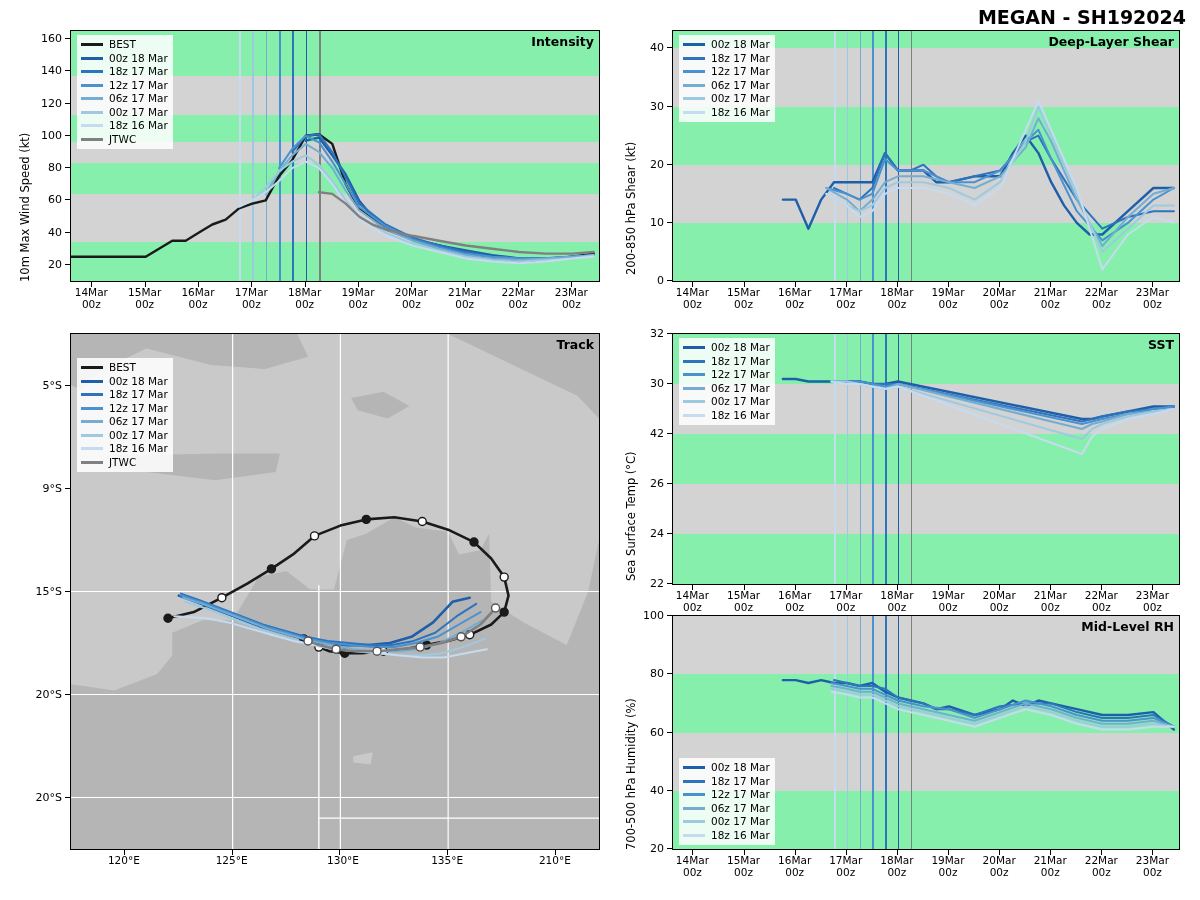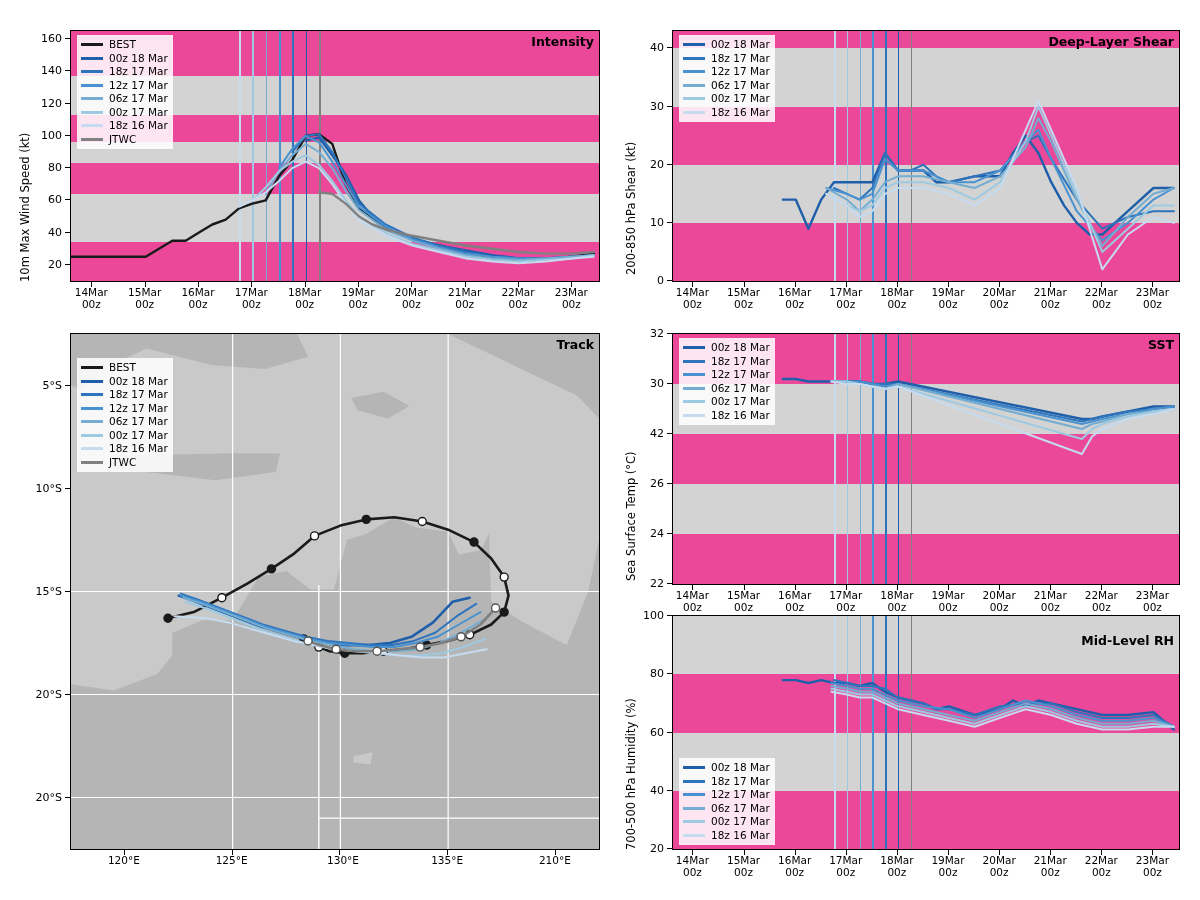--- a/index.html
+++ b/index.html
@@ -18,21 +18,21 @@
     letter-spacing: -0.2px;
   }
   .title-right {
     position: absolute; right: 14px; top: 6px;
     font-size: 19px; font-weight: bold; color: #000;
   }
 
   .panel { position: absolute; }
   .plotbox {
     position: absolute; left: 0; top: 0; right: 0; bottom: 0;
-    border: 1px solid #000; background: #ec4899; overflow: hidden;
+    border: 1px solid #000; background: #86efac; overflow: hidden;
   }
   .panel-label {
     position: absolute; right: 6px; top: 4px;
     font-size: 12.5px; font-weight: bold; color: #000; z-index: 12;
   }
   .panel-label.low { top: auto; bottom: 4px; }
 
   .ylabel {
     position: absolute;
     transform-origin: 0 0;
@@ -74,20 +74,21 @@
   svg.curves { position: absolute; left:0; top:0; width:100%; height:100%; z-index: 10; }
 
   
   .map-bg { position: absolute; left:0; top:0; right:0; bottom:0; background:#b0b0b0; }
   .logo { position: absolute; left: 8px; bottom: 4px; }
 </style>
 </head>
 <body>
 
 <div id="page">
+  <div class="title-right">MEGAN - SH192024</div>
 
   <div class="panel" id="panel-intensity" style="left:70px; top:30px; width:530px; height:252px;">
     <div class="plotbox" id="box-intensity">
         <div class="band" style="top: 162.903px; height: 48.3871px;"></div>
         <div class="band" style="top: 111.29px; height: 20.9677px;"></div>
         <div class="band" style="top: 45.1613px; height: 38.7097px;"></div>
         <div class="vline" style="left: 168px; background: rgb(198, 219, 239);"></div>
         <div class="vline" style="left: 181.333px; background: rgb(158, 202, 225);"></div>
         <div class="vline" style="left: 194.667px; background: rgb(116, 173, 209);"></div>
         <div class="vline" style="left: 208px; background: rgb(74, 146, 207);"></div>
@@ -258,21 +259,21 @@
           </div>
           <div class="row">
             <span class="swatch" style="background: rgb(128, 128, 128);"></span>
             <span>JTWC</span>
           </div>
         </div>
       </div>
     <div class="panel-label">Track</div>
   <div class="ytick" style="position: absolute; left: -8px; right: auto; top: 51.5px; transform: translate(-100%, -50%);">5°S</div>
       <div class="ytickmark" style="top: 51.5px;"></div>
-      <div class="ytick" style="position: absolute; left: -8px; right: auto; top: 154.5px; transform: translate(-100%, -50%);">10°S</div>
+      <div class="ytick" style="position: absolute; left: -8px; right: auto; top: 154.5px; transform: translate(-100%, -50%);">9°S</div>
       <div class="ytickmark" style="top: 154.5px;"></div>
       <div class="ytick" style="position: absolute; left: -8px; right: auto; top: 257.5px; transform: translate(-100%, -50%);">15°S</div>
       <div class="ytickmark" style="top: 257.5px;"></div>
       <div class="ytick" style="position: absolute; left: -8px; right: auto; top: 360.5px; transform: translate(-100%, -50%);">20°S</div>
       <div class="ytickmark" style="top: 360.5px;"></div>
       <div class="ytick" style="position: absolute; left: -8px; right: auto; top: 463.5px; transform: translate(-100%, -50%);">20°S</div>
       <div class="ytickmark" style="top: 463.5px;"></div>
       <div class="xtick" style="left: 53.8776px;">120°E</div>
       <div class="xtickmark" style="left: 53.8776px;"></div>
       <div class="xtick" style="left: 161.633px;">125°E</div>
@@ -486,21 +487,21 @@
           <div class="row">
             <span class="swatch" style="background: rgb(158, 202, 225);"></span>
             <span>00z 17 Mar</span>
           </div>
           <div class="row">
             <span class="swatch" style="background: rgb(198, 219, 239);"></span>
             <span>18z 16 Mar</span>
           </div>
         </div>
       </div>
-    <div class="panel-label low" style="top:18px;bottom:auto;">Mid-Level RH</div>
+    <div class="panel-label low" style="top:4px;bottom:auto;">Mid-Level RH</div>
     <div class="ylabel" style="left:-48px; top:235px; transform: rotate(-90deg);">700-500 hPa Humidity (%)</div>
   <div class="ytick" style="top: 233px; right: auto; position: absolute; left: -8px; transform: translate(-100%, -50%);">20</div>
       <div class="ytickmark" style="top: 233px;"></div>
       <div class="ytick" style="top: 174.75px; right: auto; position: absolute; left: -8px; transform: translate(-100%, -50%);">40</div>
       <div class="ytickmark" style="top: 174.75px;"></div>
       <div class="ytick" style="top: 116.5px; right: auto; position: absolute; left: -8px; transform: translate(-100%, -50%);">60</div>
       <div class="ytickmark" style="top: 116.5px;"></div>
       <div class="ytick" style="top: 58.25px; right: auto; position: absolute; left: -8px; transform: translate(-100%, -50%);">80</div>
       <div class="ytickmark" style="top: 58.25px;"></div>
       <div class="ytick" style="top: 0px; right: auto; position: absolute; left: -8px; transform: translate(-100%, -50%);">100</div>

